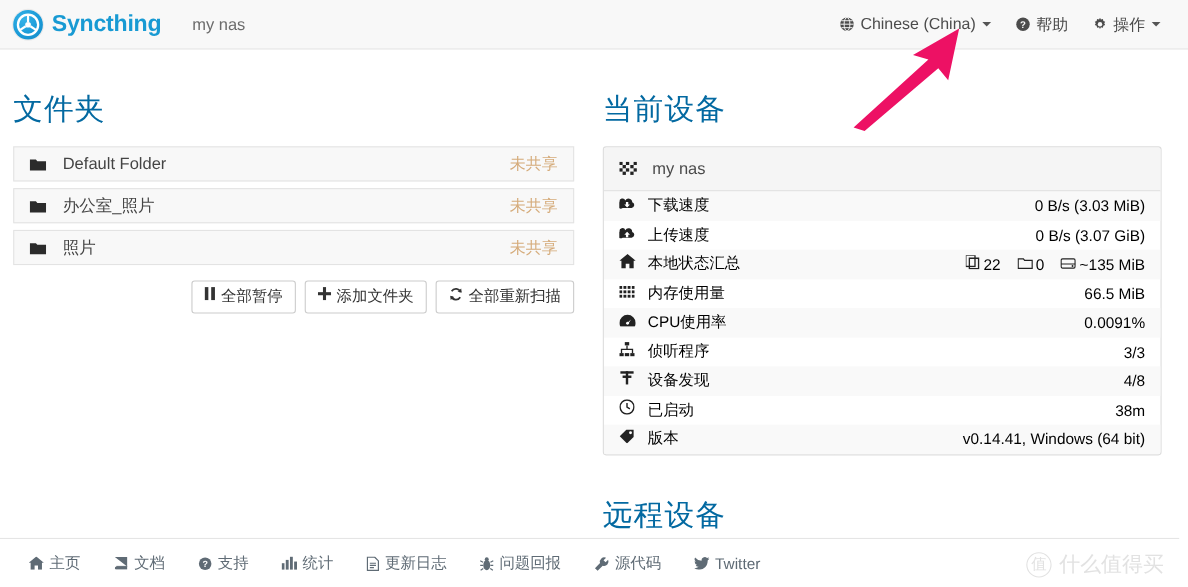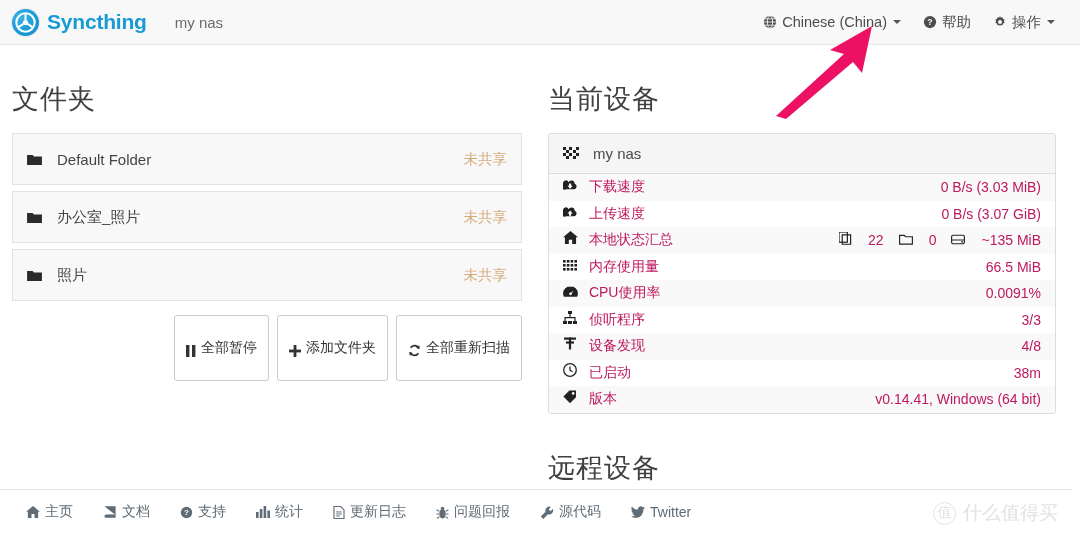--- a/index.html
+++ b/index.html
@@ -58,51 +58,51 @@
     border-top: 4px solid #555;
   }
 
   
   .content { position: absolute; top: 45px; left: 0; width: 1080px; }
   .col-left  { position: absolute; left: 12px;  top: 0; width: 510px; }
   .col-right { position: absolute; left: 548px; top: 0; width: 508px; }
 
   h2.section {
     font-size: 27px; font-weight: normal;
-    color: #404040; letter-spacing: 1px;
+    color: #0369a1; letter-spacing: 1px;
     font-family: "DejaVu Serif", "Liberation Serif", serif;
     margin: 36px 0 16px 0;
   }
 
   
   .folder-list { }
   .folder-row {
-    height: 52px;
+    height: 32px;
     border: 1px solid #e3e3e3;
     background: #f8f8f8;
     margin-bottom: 6px;
     display: flex; align-items: center;
     padding: 0 14px;
     cursor: pointer;
     justify-content: space-between;
   }
   .folder-row .ficon { width: 22px; color: #2b2b2b; font-size: 13px; display:inline-flex; align-items:center;}
   .folder-row .fname { font-size: 15px; color: #444; flex: 1 1 auto; margin-left: 8px; }
   .folder-row .fstatus { font-size: 14.5px; color: #d5ab7a; }
 
   
   .btn-row {
     display: flex; justify-content: flex-end;
     gap: 8px; margin-top: 14px;
   }
   .btn {
     border: 1px solid #cccccc; background: #ffffff;
     color: #333333; font-size: 14px;
-    padding: 23px 11px; border-radius: 3px;
-    display: flex; align-items: flex-end; cursor: pointer;
+    padding: 5px 11px; border-radius: 3px;
+    display: flex; align-items: flex-start; cursor: pointer;
     font-family: "Liberation Sans", sans-serif;
     white-space: nowrap;
   }
   .btn .bicon { margin-right: 5px; display: inline-flex; align-items: center; }
 
   
   .panel {
     border: 1px solid #dddddd; border-radius: 3px;
     background: #ffffff; overflow: hidden;
   }
@@ -111,28 +111,28 @@
     border-bottom: 1px solid #dddddd;
     display: flex; align-items: center; padding: 0 14px;
     cursor: pointer;
   }
   .panel-head .dicon { width: 22px; display:inline-flex; align-items:center;}
   .panel-head .dname { font-size: 15px; color: #4a4a4a; margin-left: 8px; }
 
   table.stats { width: 100%; border-collapse: collapse; }
   table.stats tr { height: 26.5px; }
   table.stats tr:nth-child(odd) { background: #f9f9f9; }
-  table.stats td { padding: 0 14px; font-size: 14px; color: #be185d; vertical-align: middle; }
+  table.stats td { padding: 0 14px; font-size: 14px; color: #000000; vertical-align: middle; }
   table.stats td.k { white-space: nowrap; }
   table.stats td.k .sicon { display: inline-flex; align-items: center; width: 18px; color:#222; }
   table.stats td.k .lbl { margin-left: 4px; }
   table.stats td.v { text-align: right; white-space: nowrap; }
   .val-green { color: #3c9a3c; }
   .v-group { display: inline-flex; align-items: center; gap: 4px; }
-  .v-group .seg { display: inline-flex; align-items: center; gap: 16px; margin-left: 11px; }
+  .v-group .seg { display: inline-flex; align-items: center; gap: 3px; margin-left: 11px; }
   .v-group .seg:first-child { margin-left: 0; }
 
   
   .footer {
     position: absolute; left: 0; bottom: 0;
     width: 1072px; height: 45px;
     border-top: 1px solid #e5e5e5;
     background: #ffffff;
     display: flex; align-items: center;
   }

